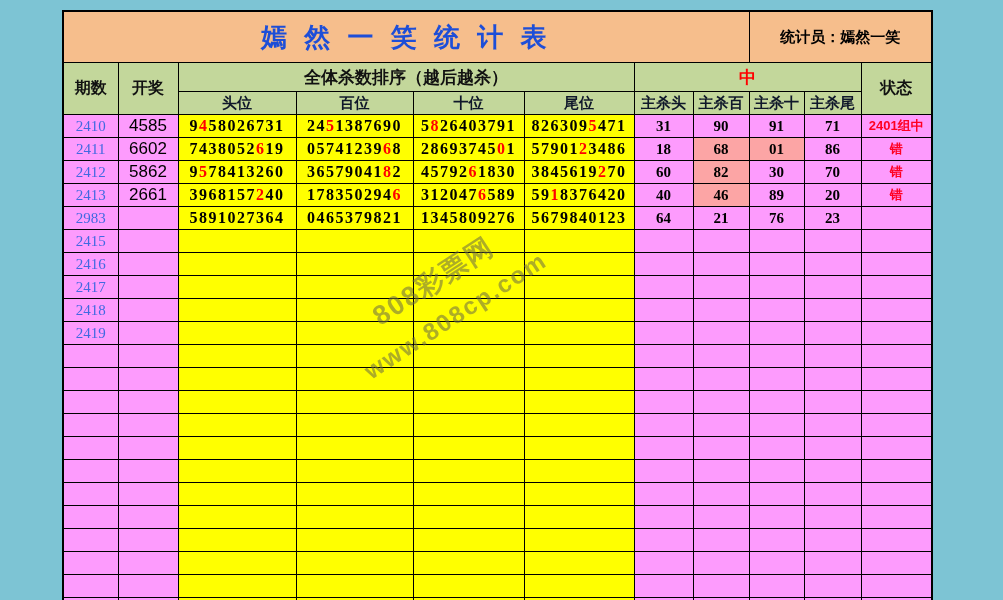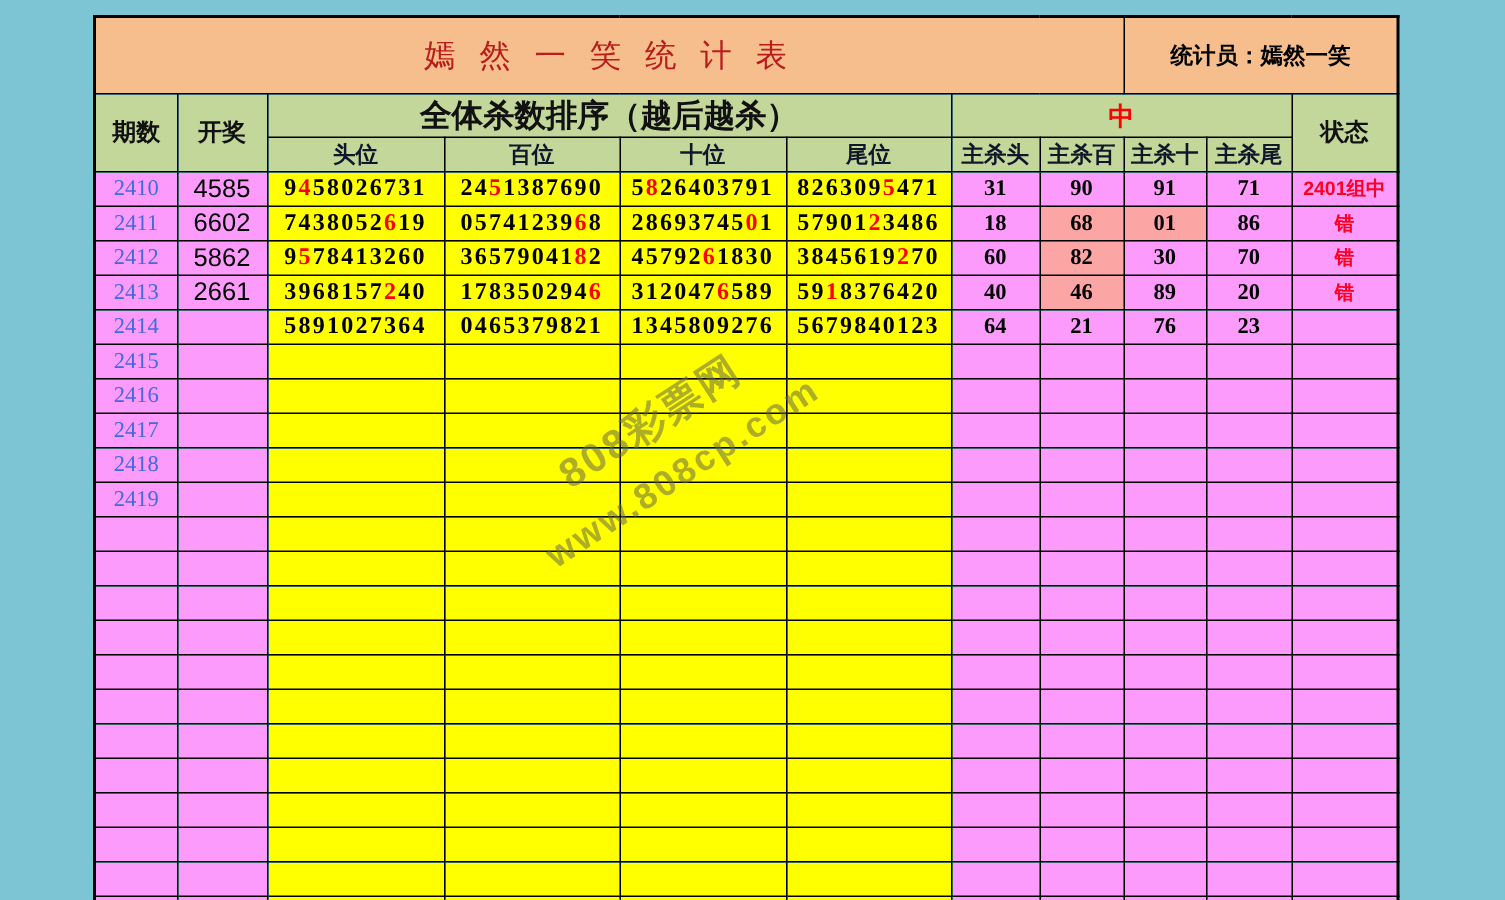--- a/index.html
+++ b/index.html
@@ -13,24 +13,24 @@
   td{
     border:1px solid #000;text-align:center;vertical-align:middle;
     padding:0;overflow:hidden;white-space:nowrap;
   }
   .orange{background:#F6BE8C;}
   .green{background:#C3D79B;}
   .pink{background:#FD9BFD;}
   .yellow{background:#FFFF00;}
   .redbg{background:#fca5a5;}
   .title-row td{height:50px;}
-  .title{font-size:21px;font-weight:normal;color:#b91c1c;letter-spacing:5px;}
+  .title{font-size:26px;font-weight:bold;color:#1d4ed8;letter-spacing:5px;}
   .clerk{font-size:15px;font-weight:bold;color:#000000;}
   .h1-row td{height:28px;font-size:16px;font-weight:bold;color:#111;}
-  .h1-row td.big{font-size:21px;}
+  .h1-row td.big{font-size:17px;}
   .h1-row td.hit{color:#FF0000;font-size:17px;}
   .h2-row td{height:22px;font-size:15px;font-weight:bold;color:#0f172a;}
   tbody td{height:22px;}
   td.period{
     font-family:"Liberation Serif",serif;font-size:15px;color:#4169E1;
     cursor:pointer;
   }
   td.draw{font-size:17px;font-weight:normal;color:#000;}
   td.sort{
     font-family:"Liberation Serif",serif;font-size:16px;font-weight:bold;
@@ -140,21 +140,21 @@
           <td class="yellow sort"><span>1</span><span>7</span><span>8</span><span>3</span><span>5</span><span>0</span><span>2</span><span>9</span><span>4</span><span class="red-digit">6</span></td>
           <td class="yellow sort"><span>3</span><span>1</span><span>2</span><span>0</span><span>4</span><span>7</span><span class="red-digit">6</span><span>5</span><span>8</span><span>9</span></td>
           <td class="yellow sort"><span>5</span><span>9</span><span class="red-digit">1</span><span>8</span><span>3</span><span>7</span><span>6</span><span>4</span><span>2</span><span>0</span></td>
           <td class="pink kill">40</td>
           <td class="redbg kill">46</td>
           <td class="pink kill">89</td>
           <td class="pink kill">20</td>
           <td class="pink status">错</td>
         </tr>
         <tr>
-          <td class="pink period">2414</td>
+          <td class="pink period">2983</td>
           <td class="pink draw"></td>
           <td class="yellow sort"><span>5</span><span>8</span><span>9</span><span>1</span><span>0</span><span>2</span><span>7</span><span>3</span><span>6</span><span>4</span></td>
           <td class="yellow sort"><span>0</span><span>4</span><span>6</span><span>5</span><span>3</span><span>7</span><span>9</span><span>8</span><span>2</span><span>1</span></td>
           <td class="yellow sort"><span>1</span><span>3</span><span>4</span><span>5</span><span>8</span><span>0</span><span>9</span><span>2</span><span>7</span><span>6</span></td>
           <td class="yellow sort"><span>5</span><span>6</span><span>7</span><span>9</span><span>8</span><span>4</span><span>0</span><span>1</span><span>2</span><span>3</span></td>
           <td class="pink kill">64</td>
           <td class="pink kill">21</td>
           <td class="pink kill">76</td>
           <td class="pink kill">23</td>
           <td class="pink status"></td>

